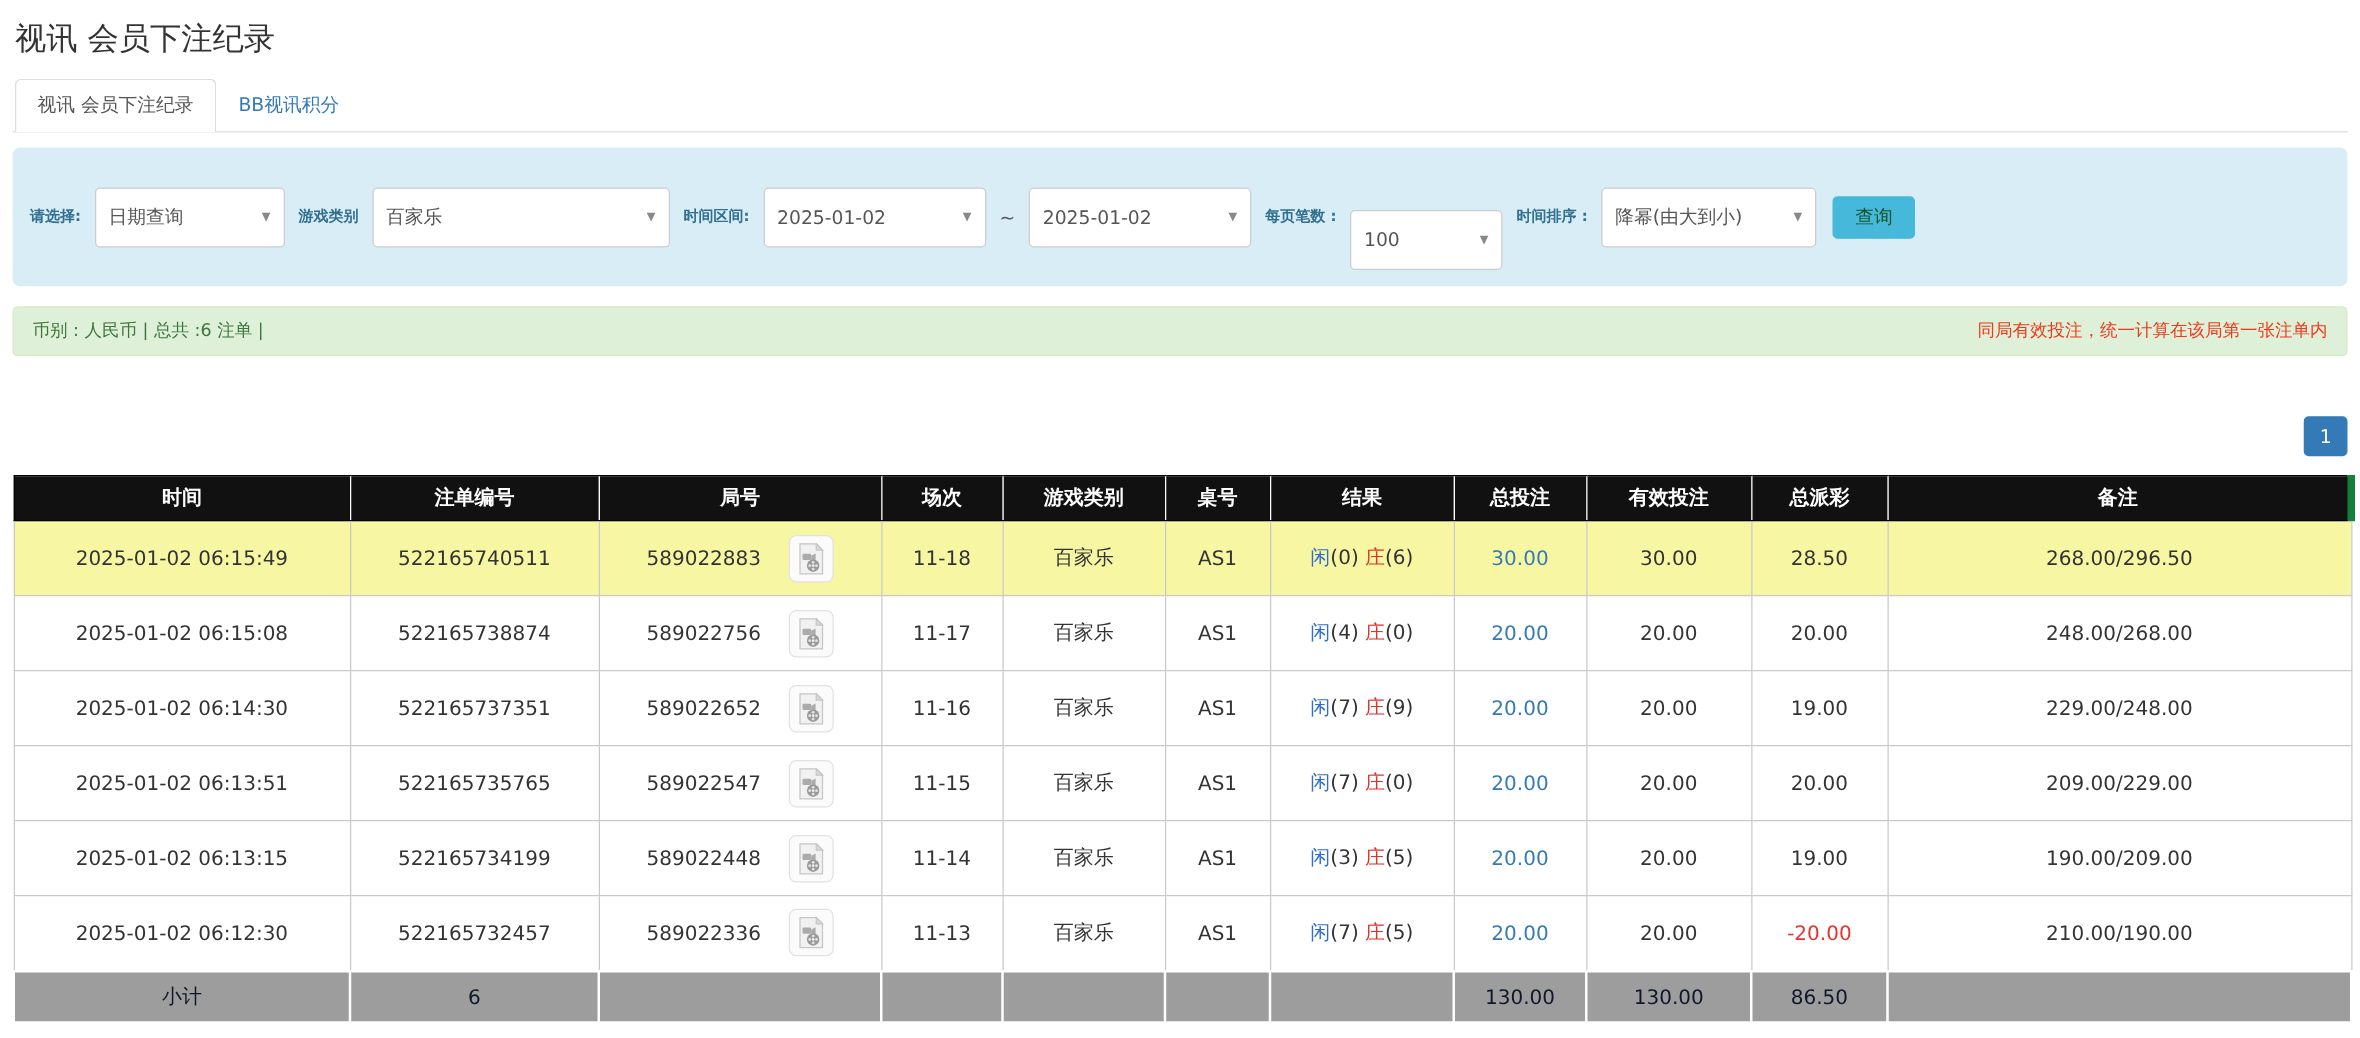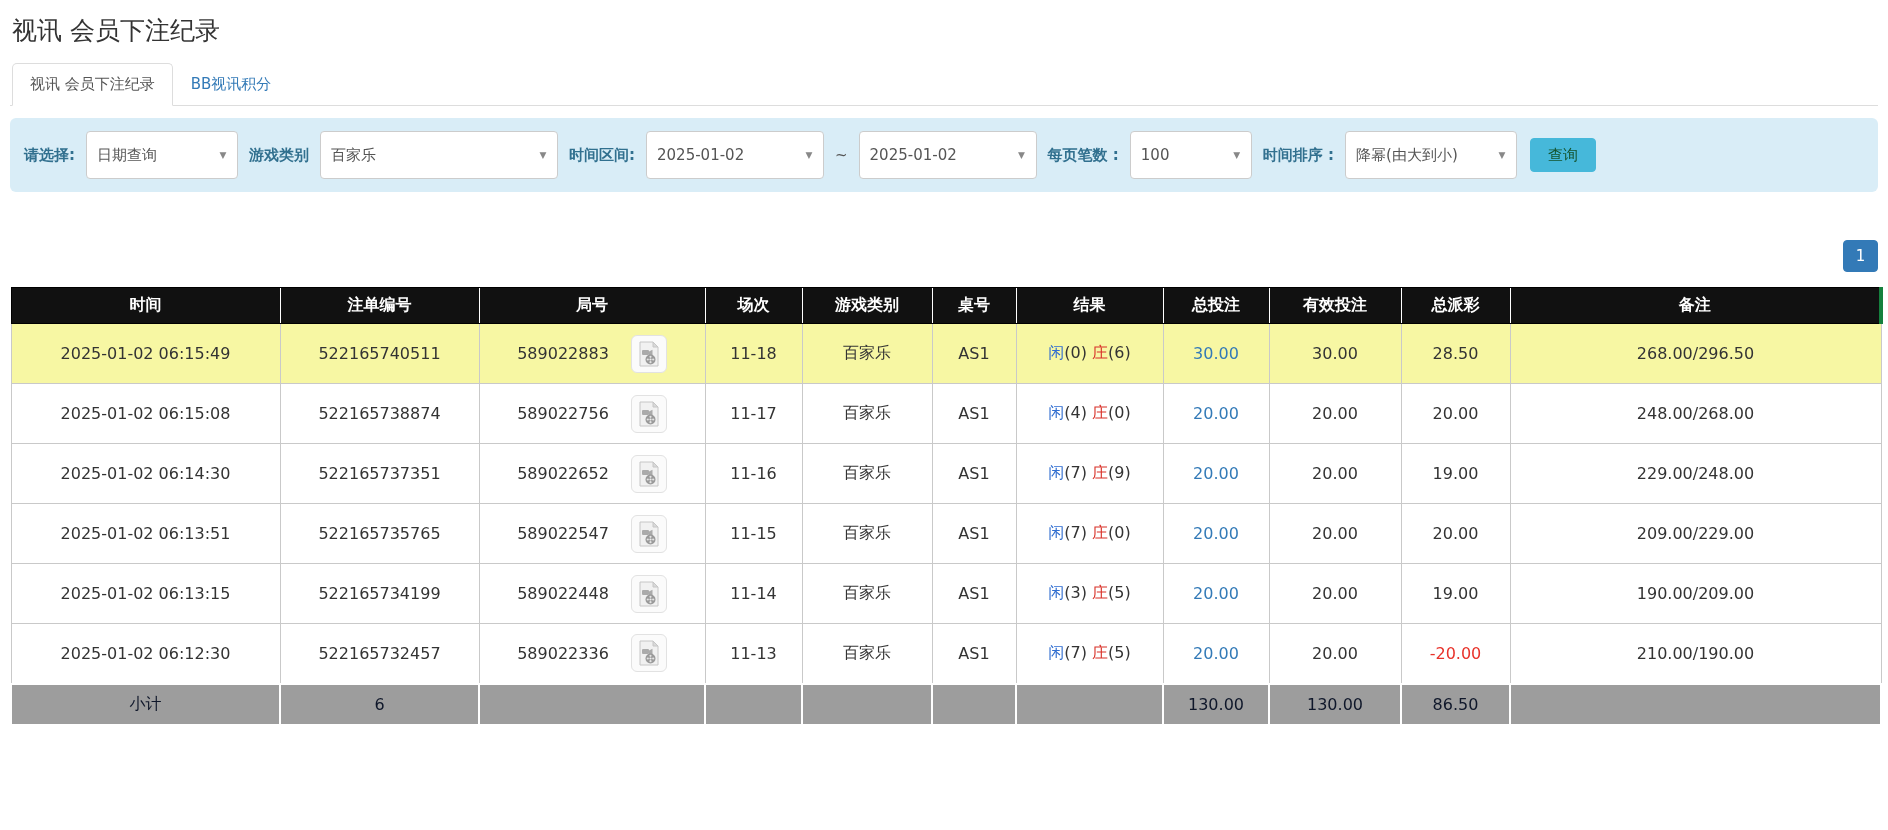--- a/index.html
+++ b/index.html
@@ -19,29 +19,29 @@
   
   .tabs{display:flex;border-bottom:1px solid #ddd;padding-left:2px;}
   .tab{font-size:15px;padding:11px 17px;cursor:pointer;margin-bottom:-1px;}
   .tab.active{background:#fff;border:1px solid #ddd;border-bottom:1px solid #fff;border-radius:5px 5px 0 0;color:#555;}
   .tab.inactive{color:var(--link_blue);border:1px solid transparent;}
   
   .filter-bar{
     margin-top:12px;background:var(--bar_blue);border-radius:6px;
     padding:13px 14px;display:flex;align-items:center;gap:11px;
   }
-  .f-label{color:var(--label_blue);font-weight:bold;font-size:15px;white-space:nowrap;}
+  .f-label{color:var(--label_blue);font-weight:bold;font-size:12px;white-space:nowrap;}
   .select{
     background:#fff;border:1px solid #ccc;border-radius:4px;height:48px;
     display:flex;align-items:center;justify-content:space-between;
     padding-left:10px;font-size:15px;color:#555;cursor:pointer;flex-shrink:0;
   }
   .select .sel-text{white-space:nowrap;overflow:hidden;}
   .select .arrow{width:28px;text-align:center;color:#888;font-size:9px;flex-shrink:0;}
-  .w1{width:152px;}.w2{width:238px;}.w3{width:178px;}.w4{width:178px;}.w5{width:122px;}.w6{width:172px;}
+  .w1{width:152px;}.w2{width:238px;}.w3{width:178px;}.w4{width:178px;}.w5{width:122px;margin-top:37px;}.w6{width:172px;}
   .tilde{color:#555;font-size:15px;}
   .search-btn{
     background:var(--button_teal);border:1px solid var(--button_teal);color:#14532d;
     height:34px;padding:0 17px;border-radius:4px;font-size:15px;cursor:pointer;margin-left:2px;
     font-family:inherit;
   }
   
   .summary-bar{
     margin-top:16px;background:var(--bar_green);border:1px solid #d6e9c6;border-radius:4px;
     padding:10px 15px;display:flex;justify-content:space-between;align-items:center;font-size:14px;
@@ -55,21 +55,21 @@
     min-width:35px;height:32px;border-radius:4px;display:flex;align-items:center;justify-content:center;
     font-size:15px;cursor:pointer;
   }
   
   table.records{border-collapse:collapse;table-layout:fixed;width:1870px;}
   thead th{
     background:var(--header_bg);color:#fff;font-weight:bold;font-size:16px;height:36px;
     border-left:1px solid #fff;border-top:1px solid #000;border-bottom:1px solid #000;
   }
   thead th:first-child{border-left:1px solid #000;}
-  thead th:last-child{border-right:4px solid #15803d;font-family:Liberation Serif, serif;}
+  thead th:last-child{border-right:6px solid #15803d;font-family:Liberation Serif, serif;}
   tbody td{
     background:#fff;border:1px solid #c9c9c9;height:60px;text-align:center;
     font-size:16px;color:#333;padding:0 4px;
   }
   tr.highlight td{background:var(--highlight);}
   tfoot td{
     background:var(--footer_bg);color:#0f172a;border:2px solid #fff;height:41px;
     text-align:center;font-size:16px;
   }
   .blue-link{color:var(--link_blue);cursor:pointer;}
@@ -126,20 +126,24 @@
 
     <span class="f-label">时间排序 :</span>
     <div class="select w6">
       <span class="sel-text">降幂(由大到小)</span>
       <span class="arrow">▼</span>
     </div>
 
     <button class="search-btn">查询</button>
   </div>
 
+  <div class="summary-bar">
+    <span class="summary-left">币别 : 人民币 | 总共 :6 注单 |</span>
+    <span class="summary-right">同局有效投注，统一计算在该局第一张注单内</span>
+  </div>
 
   <div class="pagination">
     <div class="page-btn">1</div>
   </div>
 
   <table class="records">
     <colgroup>
         <col style="width: 269px;">
         <col style="width: 199px;">
         <col style="width: 226px;">

